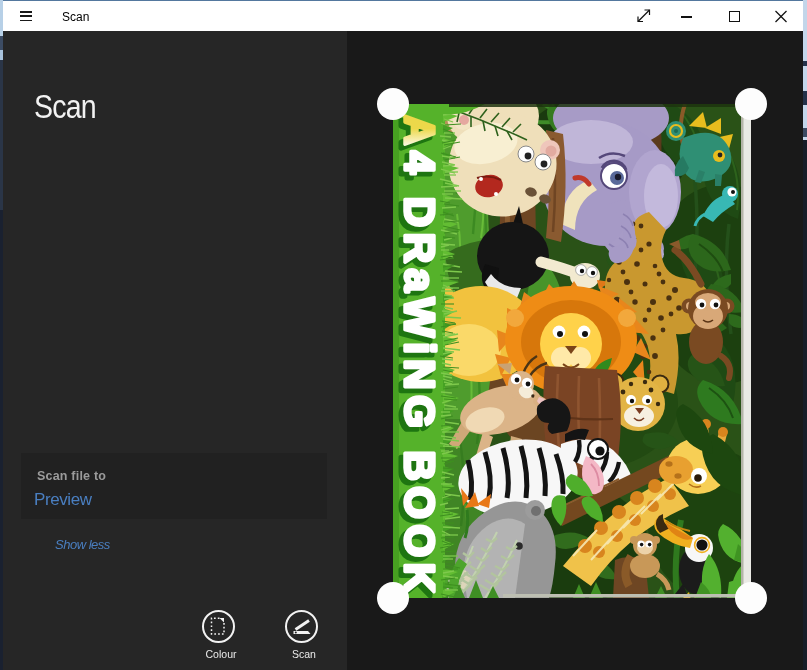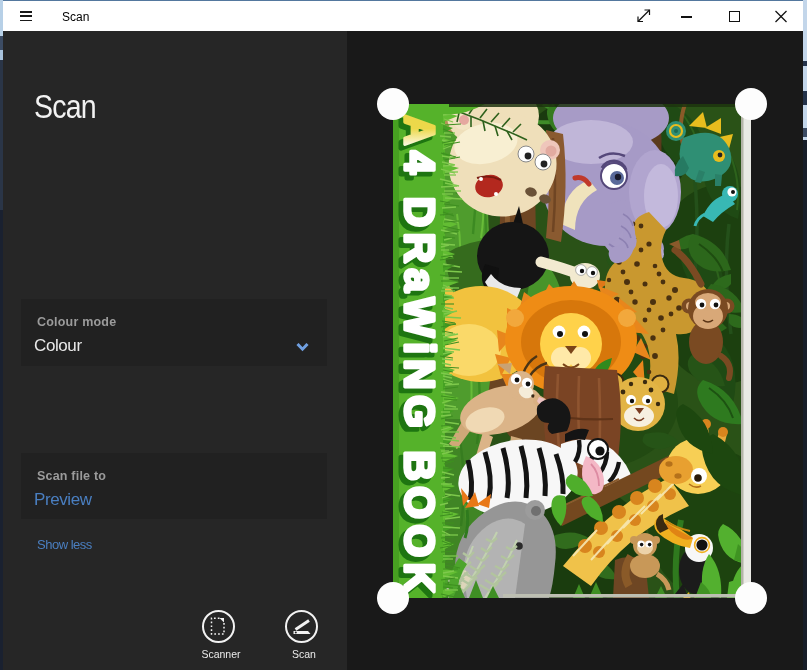--- a/index.html
+++ b/index.html
@@ -18,22 +18,22 @@
   #panel { position:absolute; left:0; top:0; width:344px; height:639px; background:#262626; }
   #h1scan { position:absolute; left:31px; top:56px; font-size:34px; font-weight:400;
     color:#f2f2f2; letter-spacing:-1px; transform:scaleX(0.84); transform-origin:left top; }
   .card { position:absolute; left:18px; width:306px; height:66px; background:#212121; }
   .lbl { position:absolute; left:16px; top:16px; font-size:12.5px; font-weight:700;
     color:#9b9b9b; letter-spacing:0.2px; }
   .val { position:absolute; left:13px; top:37px; font-size:17px; color:#e9e9e9;
     letter-spacing:-0.4px; }
   .chev { position:absolute; left:275px; top:44px; }
   .blue { color:#4a7fc1; }
-  #showless { position:absolute; left:34px; top:506px; font-size:13px;
-    color:#4a7fc1; letter-spacing:-0.5px; }
+  #showless { position:absolute; left:52px; top:506px; font-size:13px;
+    color:#4a7fc1; letter-spacing:-0.5px;font-style:italic; }
   .btn { position:absolute; width:33px; height:33px; border:2px solid #f2f2f2;
     border-radius:50%; }
   .btnlbl { position:absolute; font-size:10.5px; color:#eaeaea; text-align:center; width:60px; }
   
   #preview { position:absolute; left:344px; top:0; width:456px; height:639px; background:#191919; }
   .handle { position:absolute; width:32px; height:32px; border-radius:50%; background:#fdfdfd; }
   
   #lsliver { position:absolute; left:0; top:0; width:3px; height:670px; background:#1a2130; }
   #rsliver { position:absolute; left:803px; top:0; width:4px; height:670px; background:#171d28; }
 </style>
@@ -76,39 +76,32 @@
       <svg class="caption" style="left:769px;width:18px;" viewBox="0 0 18 31">
         <g stroke="#111" stroke-width="1.2">
           <path d="M3.5 10 L14.5 21"></path>
           <path d="M14.5 10 L3.5 21"></path>
         </g>
       </svg>
     </div>
     <div id="content">
       <div id="panel">
         <div id="h1scan">Scan</div>
-        <div class="card" style="top:268px;height:67px;">
-          <div class="lbl">Colour mode</div>
-          <div class="val">Colour</div>
-          <svg class="chev" width="14" height="9" viewBox="0 0 14 9">
-            <path d="M1.5 1 L6.5 6.2 L11.5 1" fill="none" stroke="#6f9fe0" stroke-width="3"></path>
-          </svg>
-        </div>
         <div class="card" style="top:422px;">
           <div class="lbl">Scan file to</div>
           <div class="val blue">Preview</div>
         </div>
         <div id="showless">Show less</div>
 
         <div class="btn" style="left:199px;top:579px;"></div>
         <svg class="abs" style="left:204px;top:584px;" width="23" height="23" viewBox="0 0 23 23">
           <path d="M12.5 3 l4.5 4.5 v-4.5 z" fill="#f2f2f2"></path>
           <path d="M12.5 3.2 H4.5 V19 H17 V7.7" fill="none" stroke="#f2f2f2" stroke-width="1.5" stroke-dasharray="1.7 2.1"></path>
         </svg>
-        <div class="btnlbl" style="left:188px;top:617px;">Scanner</div>
+        <div class="btnlbl" style="left:188px;top:617px;">Colour</div>
 
         <div class="btn" style="left:282px;top:579px;"></div>
         <svg class="abs" style="left:287px;top:584px;" width="23" height="23" viewBox="0 0 23 23">
           <g stroke="#f2f2f2" fill="none">
             <path d="M5.5 14.5 L19 5.5" stroke-width="3"></path>
             <path d="M3.5 16 h14.5 l2.5 3 h-17 z" fill="#f2f2f2" stroke="none"></path>
           </g>
           <circle cx="5.8" cy="17.5" r="1" fill="#202020"></circle>
         </svg>
         <div class="btnlbl" style="left:271px;top:617px;">Scan</div>

